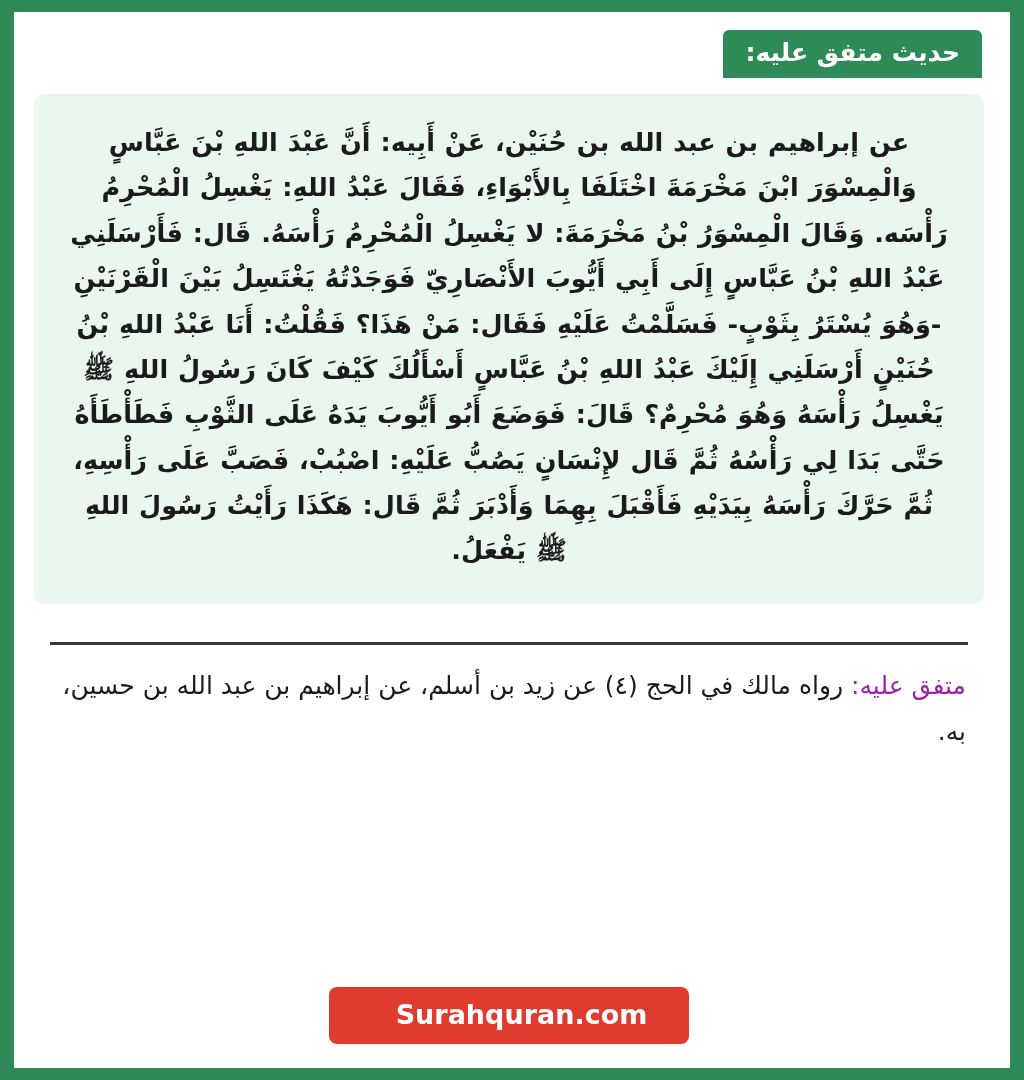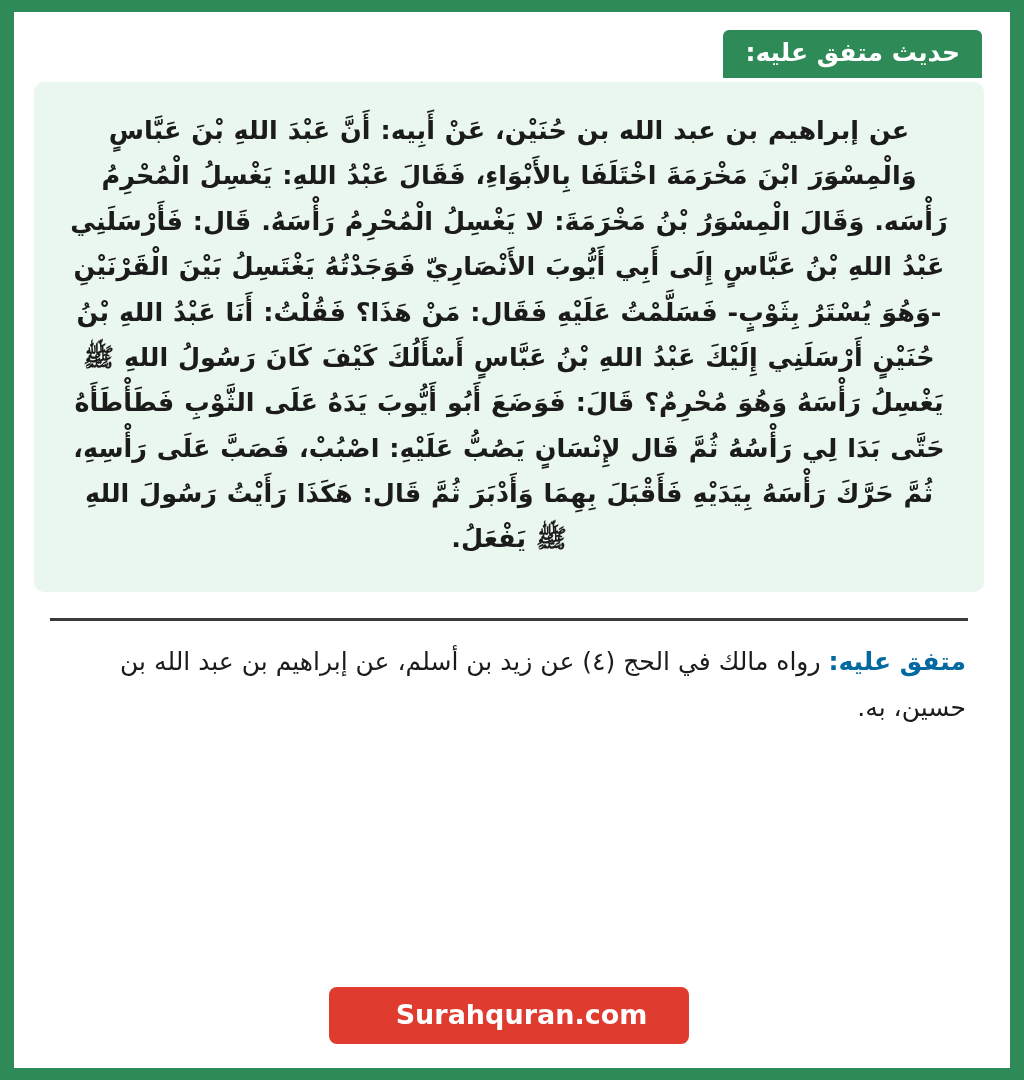--- a/index.html
+++ b/index.html
@@ -61,21 +61,21 @@
     padding: 8px 22px 10px 22px;
     border-radius: 6px 6px 0 0;
     line-height: 1.2;
     white-space: nowrap;
   }
 
   
   .hadith-box {
     background: #eaf7ee;
     border-radius: 10px;
-    margin: 4px 6px;
+    margin: 16px 6px;
     padding: 26px 34px 30px 34px;
     flex: 0 0 auto;
   }
   .hadith-text {
     color: #1b1b1b;
     font-size: 25.5px;
     font-weight: bold;
     line-height: 1.78;
     text-align: center;
     word-spacing: 1px;
@@ -91,22 +91,22 @@
   
   .takhreej {
     padding: 0 24px;
     font-size: 25px;
     line-height: 1.85;
     color: #1b1b1b;
     text-align: right;
     font-weight: normal;
   }
   .takhreej .grade {
-    color: #0369a1;
-    font-weight: bold;
+    color: #a21caf;
+    font-weight: normal;
   }
 
   
   .footer-row {
     margin-top: auto;
     display: flex;
     justify-content: center;
     padding-bottom: 14px;
   }
   .footer-badge {

